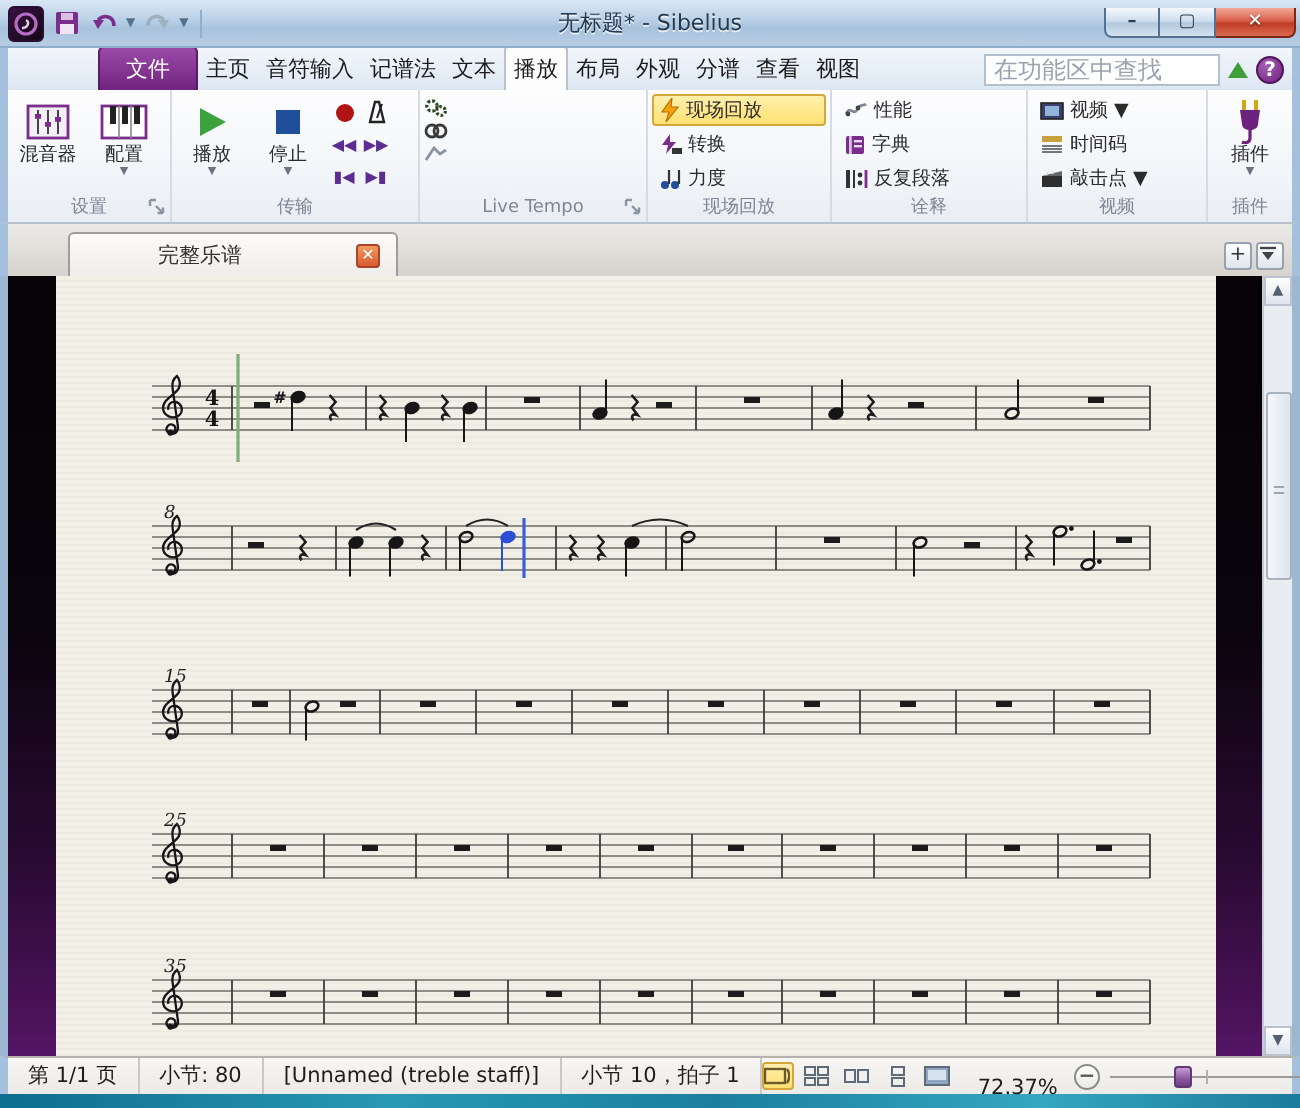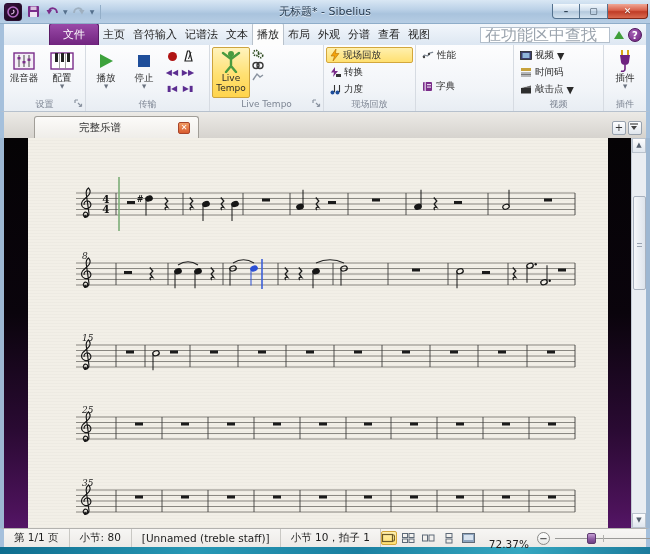--- a/index.html
+++ b/index.html
@@ -31,21 +31,21 @@
                   border-color:#7e2517; text-shadow:0 1px 1px rgba(0,0,0,.4); }
 
   
   .tabsrow { height:21px; background:linear-gradient(#f2f6fb,#dde7f2); display:flex; align-items:flex-end;
              padding:0 4px; border-left:4px solid #a5c0dc; border-right:4px solid #a5c0dc; }
   .tab { padding:3px 4px 3px; font-size:11px; color:#1c1c1c; cursor:default; white-space:nowrap; }
   .tab.file { background:linear-gradient(#9a4aa8,#71247f); color:#fff; border-radius:3px 3px 0 0;
               padding:3px 13px; border:1px solid #5a1a66; border-bottom:none;margin-left:41px; }
   .tab.active { background:#fdfdfd; border:1px solid #b9c2cc; border-bottom:none; border-radius:2px 2px 0 0; }
   .searchwrap { margin-left:auto; display:flex; align-items:center; gap:4px; padding-bottom:2px; }
-  .searchbox { width:130px; height:16px; font-size:16px; border:1px solid #b3bfcc; background:#fff;
+  .searchbox { width:118px; height:16px; font-size:12px; border:1px solid #b3bfcc; background:#fff;
                padding:0 4px; color:#333; }
   .searchbox::placeholder { color:#9aa3ad; }
   .tri-up { width:0; height:0; border-left:5px solid transparent; border-right:5px solid transparent;
             border-bottom:8px solid #3f9e3a; }
   .helpbtn { width:14px; height:14px; border-radius:50%; background:radial-gradient(circle at 35% 30%,#a660b5,#6e2280);
              color:#fff; font-size:10px; font-weight:bold; display:flex; align-items:center; justify-content:center;
              border:1px solid #4d1459; }
 
   
   .ribbon { height:67px; background:linear-gradient(#fdfdfe,#f1f4f8 70%,#e8edf3); display:flex;
@@ -263,28 +263,20 @@
         <span>▶▮</span>
       </div>
     </div>
     <div class="rgroup-label">
       <span>传输</span>
     </div>
   </div>
 
   <div class="rgroup" style="width:114px">
     <div class="rgroup-body">
-      <div class="ltbig">
-        <svg width="22" height="24" viewBox="0 0 22 24">
-          <circle cx="11" cy="5" r="3" fill="#4a9b3f"></circle>
-          <path d="M11,8 L11,17 M11,10 L3,4 M11,10 L19,4 M11,17 L6,23 M11,17 L16,23" stroke="#4a9b3f" stroke-width="2.4" fill="none" stroke-linecap="round"></path>
-        </svg>
-        <span>Live</span>
-        <span>Tempo</span>
-      </div>
       <div class="tinycol">
         <svg width="12" height="10" viewBox="0 0 12 10">
           <circle cx="4" cy="4" r="2.6" fill="none" stroke="#2c4a1e" stroke-width="1.6" stroke-dasharray="1.4 1"></circle>
           <circle cx="8.5" cy="6.5" r="2.2" fill="none" stroke="#2c4a1e" stroke-width="1.6" stroke-dasharray="1.3 1"></circle>
         </svg>
         <svg width="12" height="9" viewBox="0 0 12 9">
           <circle cx="4" cy="4.5" r="3" fill="none" stroke="#3a3a3a" stroke-width="1.4"></circle>
           <circle cx="8" cy="4.5" r="3" fill="none" stroke="#3a3a3a" stroke-width="1.4"></circle>
         </svg>
         <svg width="12" height="9" viewBox="0 0 12 9">
@@ -325,21 +317,21 @@
         </svg>
         <span>力度</span>
       </div>
     </div>
     <div class="rgroup-label">
       <span>现场回放</span>
     </div>
   </div>
 
   <div class="rgroup" style="width:98px">
-    <div class="rgroup-body" style="flex-direction:column; gap:15px;">
+    <div class="rgroup-body" style="flex-direction:column; gap:1px;">
       <div class="sitem">
         <svg width="12" height="10" viewBox="0 0 12 10">
           <path d="M1,7 C3,2 5,9 7,4 C8,2 10,3 11,2" fill="none" stroke="#7c8692" stroke-width="1.3"></path>
           <circle cx="2" cy="7" r="1.2" fill="#444"></circle>
             <circle cx="7" cy="4" r="1.2" fill="#444"></circle>
         </svg>
         <span>性能</span>
       </div>
       <div class="sitem">
         <svg width="11" height="11" viewBox="0 0 11 11">

